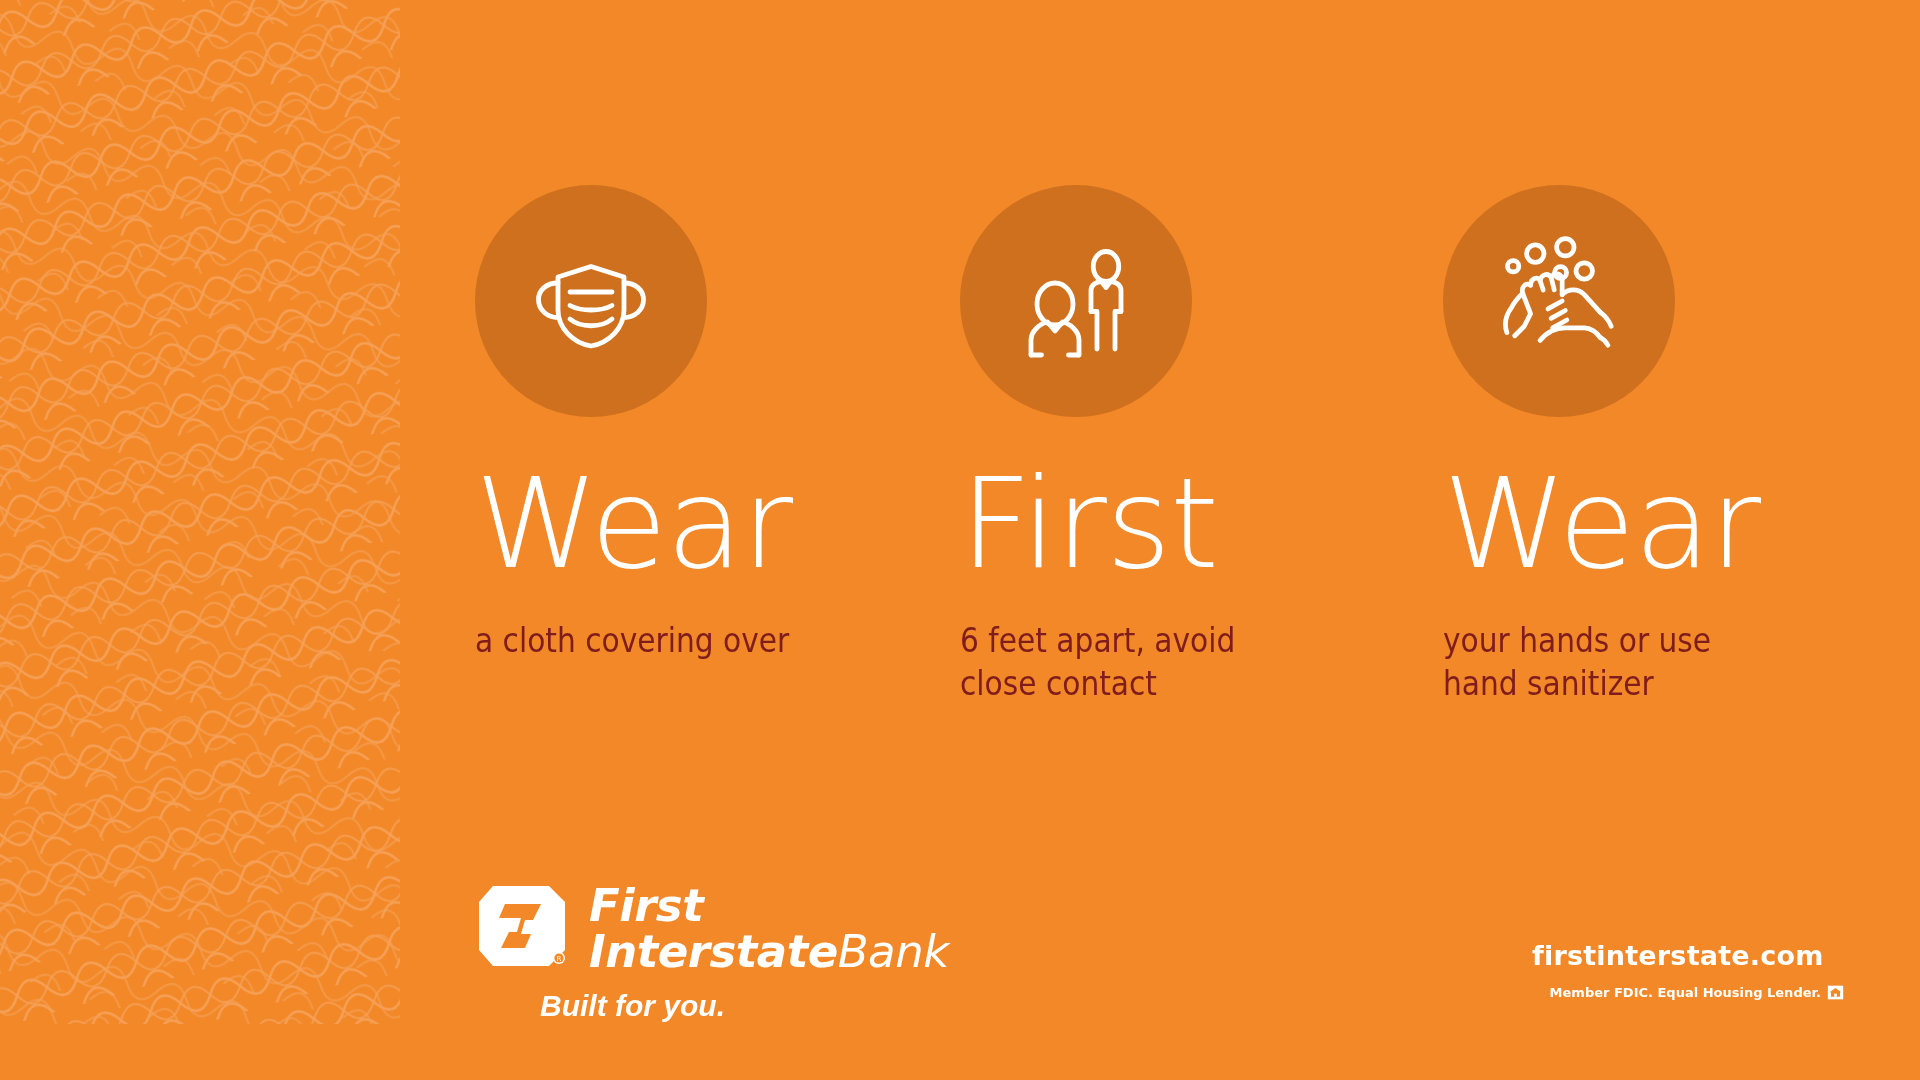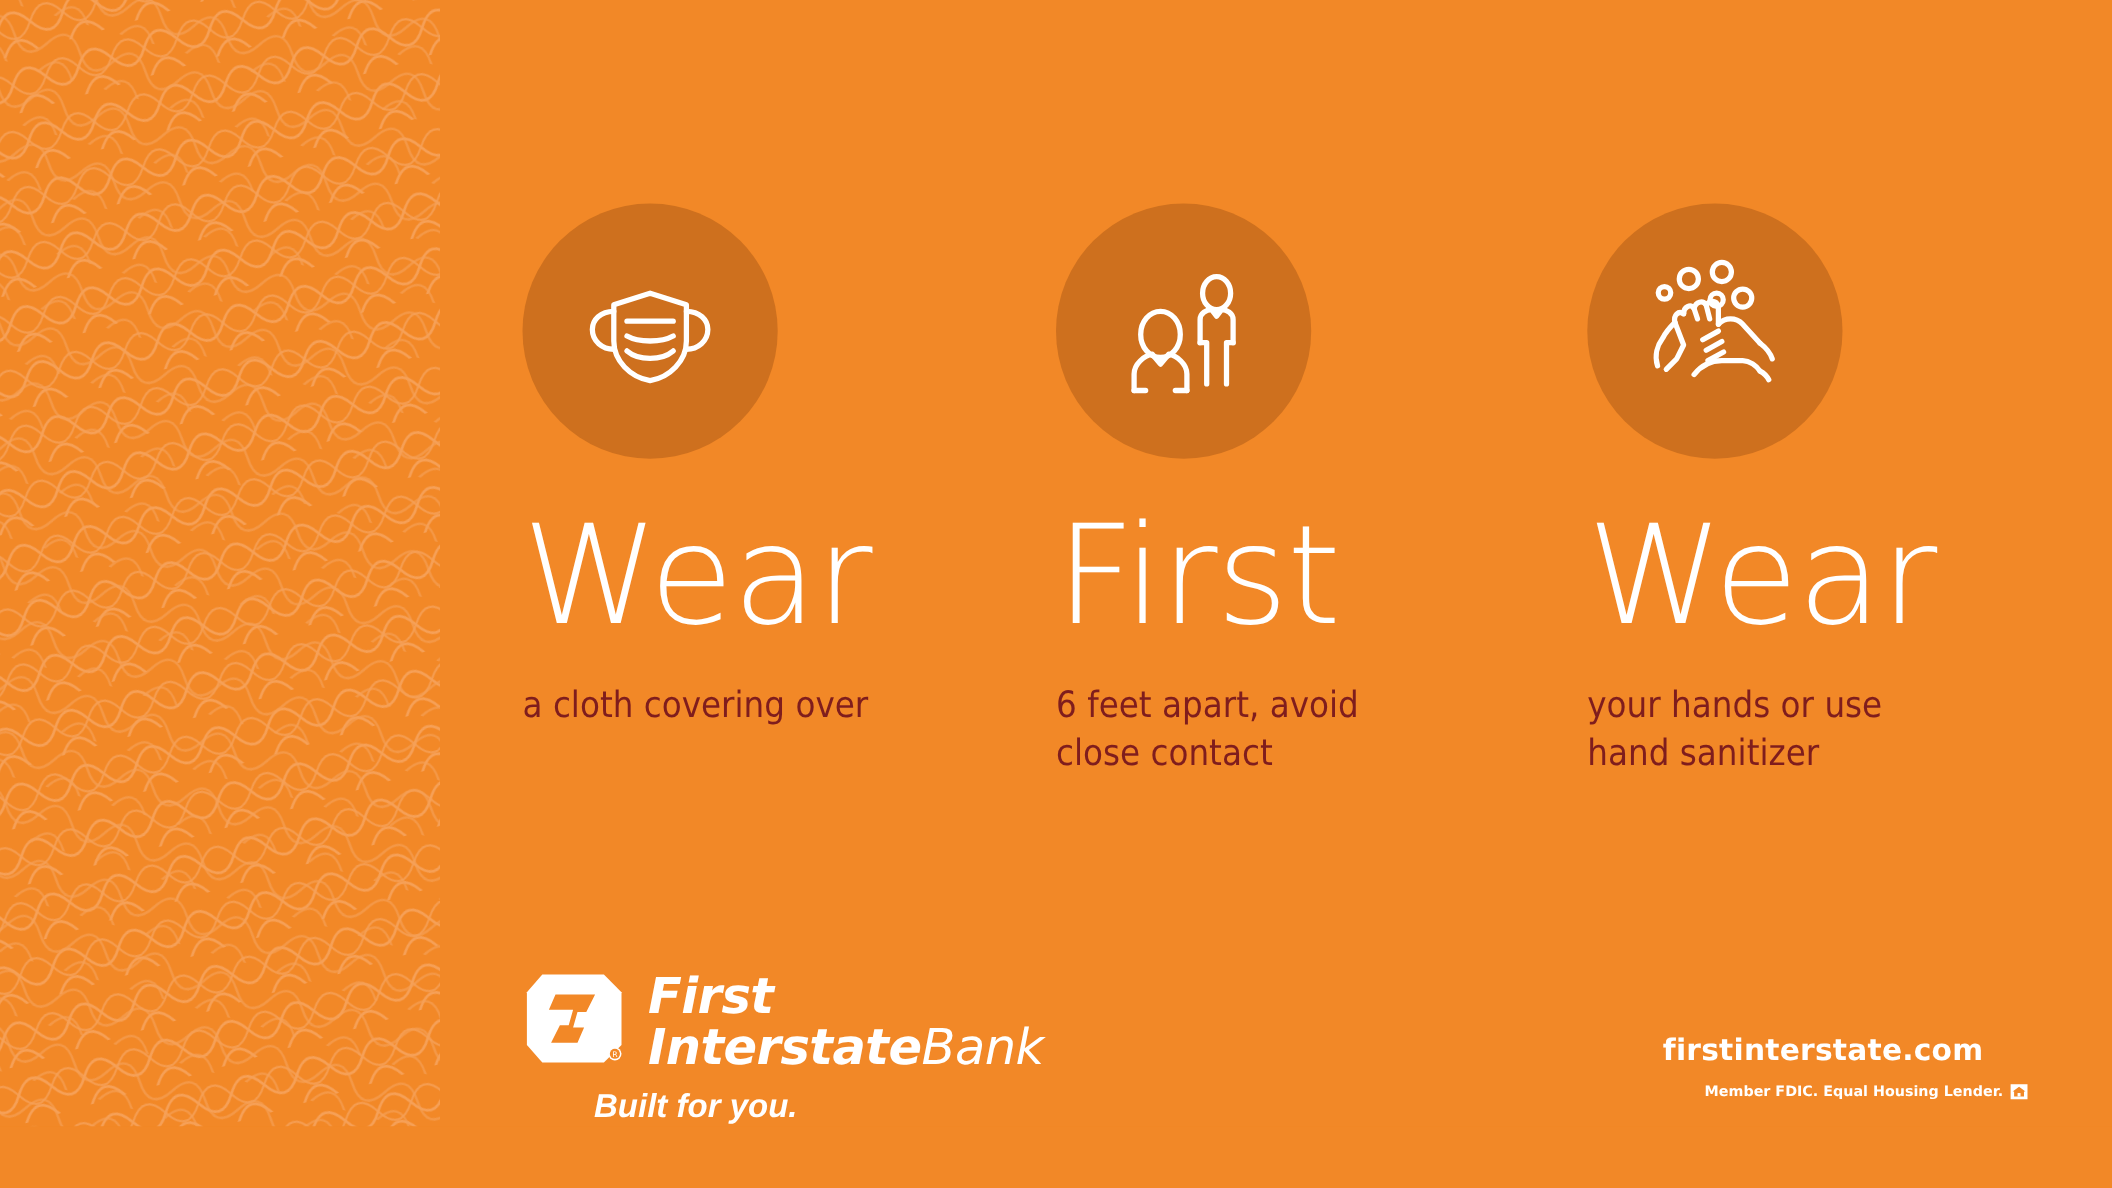--- a/index.html
+++ b/index.html
@@ -127,21 +127,21 @@
     font-weight: 700;
     font-style: italic;
     font-family: Liberation Sans, sans-serif;
   }
 
   
   #footer-right {
     position: absolute;
     right: 76px;
     top: 940px;
-    text-align: left;
+    text-align: center;
     color: #ffffff;
   }
   #site-url {
     font-size: 27px;
     font-weight: 700;
     font-family: "DejaVu Sans", "Liberation Sans", sans-serif;
     letter-spacing: 0.2px;
   }
   #disclosure {
     margin-top: 14px;

